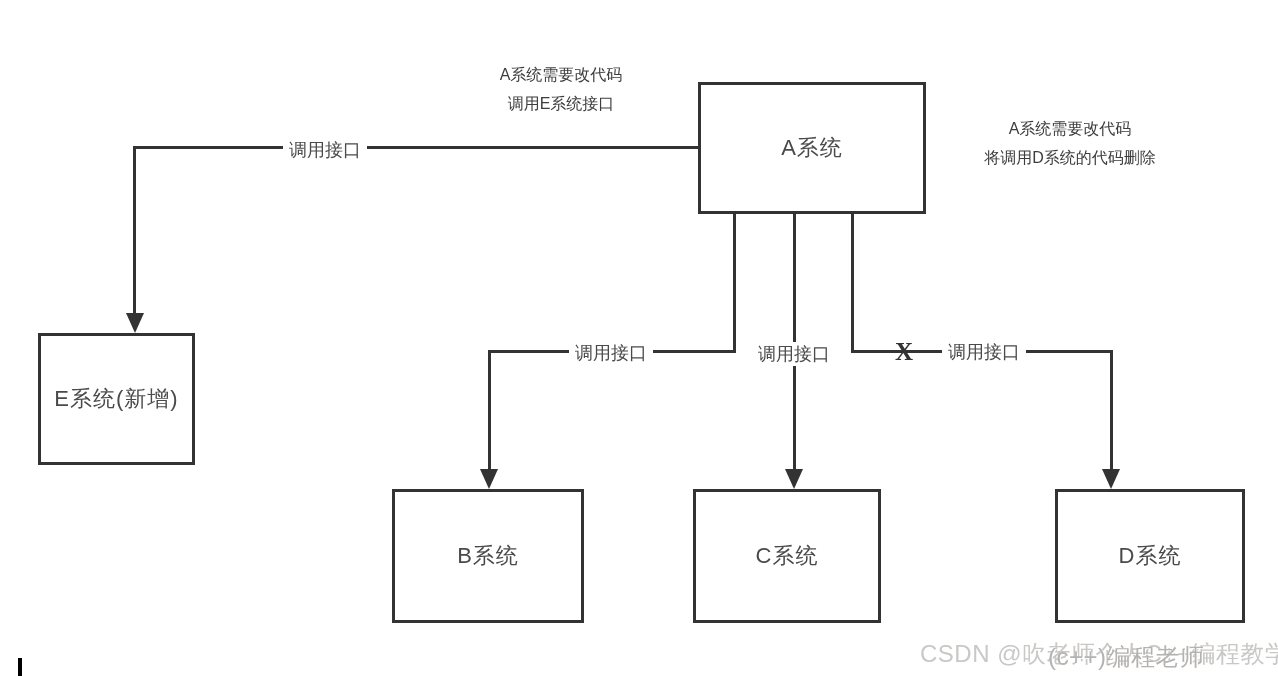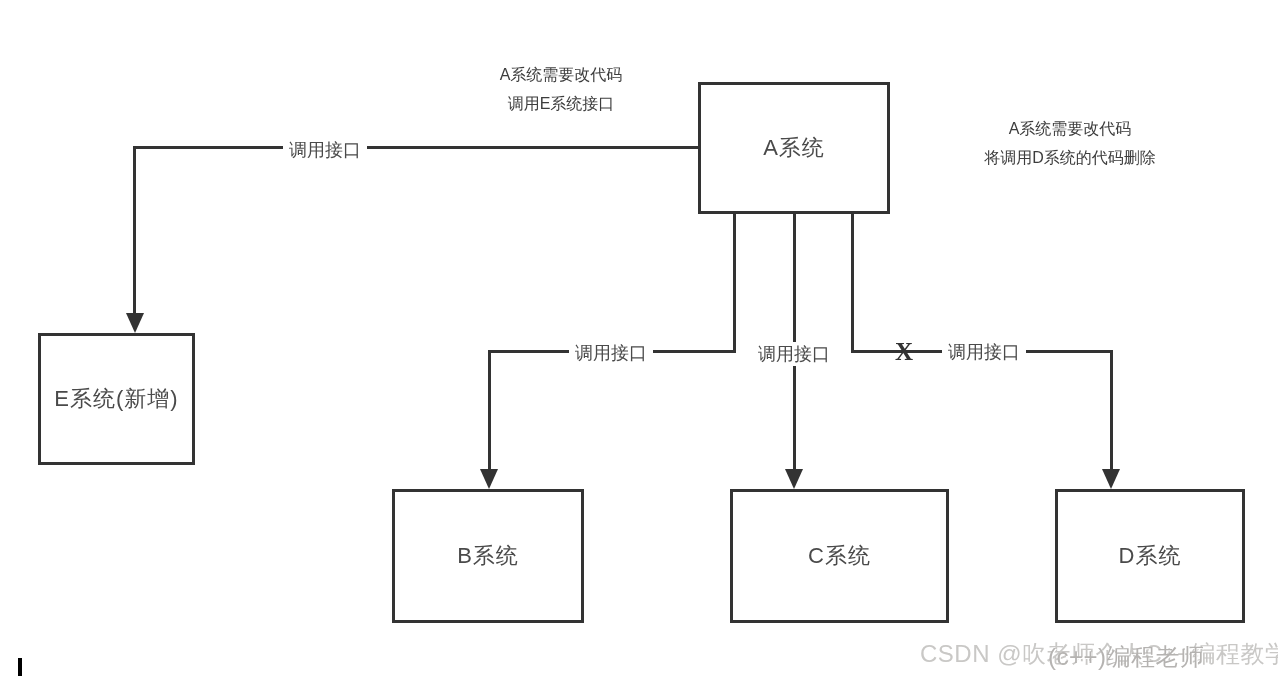--- a/index.html
+++ b/index.html
@@ -111,30 +111,30 @@
   <div class="line" style="left:851px; top:350px; width:262px; height:3px;"></div>
   <div class="line" style="left:1110px; top:350px; width:3px; height:122px;"></div>
   <div class="arrow" style="left:1102px; top:469px;"></div>
 
   <span class="edgelabel" style="left:325px; top:150px;">调用接口</span>
   <span class="edgelabel" style="left:611px; top:353px;">调用接口</span>
   <span class="edgelabel" style="left:794px; top:354px;">调用接口</span>
   <span class="edgelabel" style="left:984px; top:352px;">调用接口</span>
   <span class="xmark" style="left:904px; top:351px;">X</span>
 
-  <div class="sysbox" style="left:698px; top:82px; width:192px; height:132px;">
+  <div class="sysbox" style="left:698px; top:82px; width:228px; height:132px;">
     <span>A系统</span>
   </div>
   <div class="sysbox" style="left:38px; top:333px; width:157px; height:132px;">
     <span>E系统(新增)</span>
   </div>
   <div class="sysbox" style="left:392px; top:489px; width:192px; height:134px;">
     <span>B系统</span>
   </div>
-  <div class="sysbox" style="left:730px; top:489px; width:219px; height:134px;">
+  <div class="sysbox" style="left:693px; top:489px; width:188px; height:134px;">
     <span>C系统</span>
   </div>
   <div class="sysbox" style="left:1015px; top:489px; width:190px; height:134px;margin-left:40px;">
     <span>D系统</span>
   </div>
 
   <span class="wm wm-primary" style="left:920px; top:638px;">CSDN @吹老师个人C++编程教学</span>
   <span class="wm wm-overlay" style="left:1048px; top:641px;">(c++)编程老师</span>
 
   <div class="cursorbar" style="left:18px; top:658px; width:4px; height:18px;"></div>

